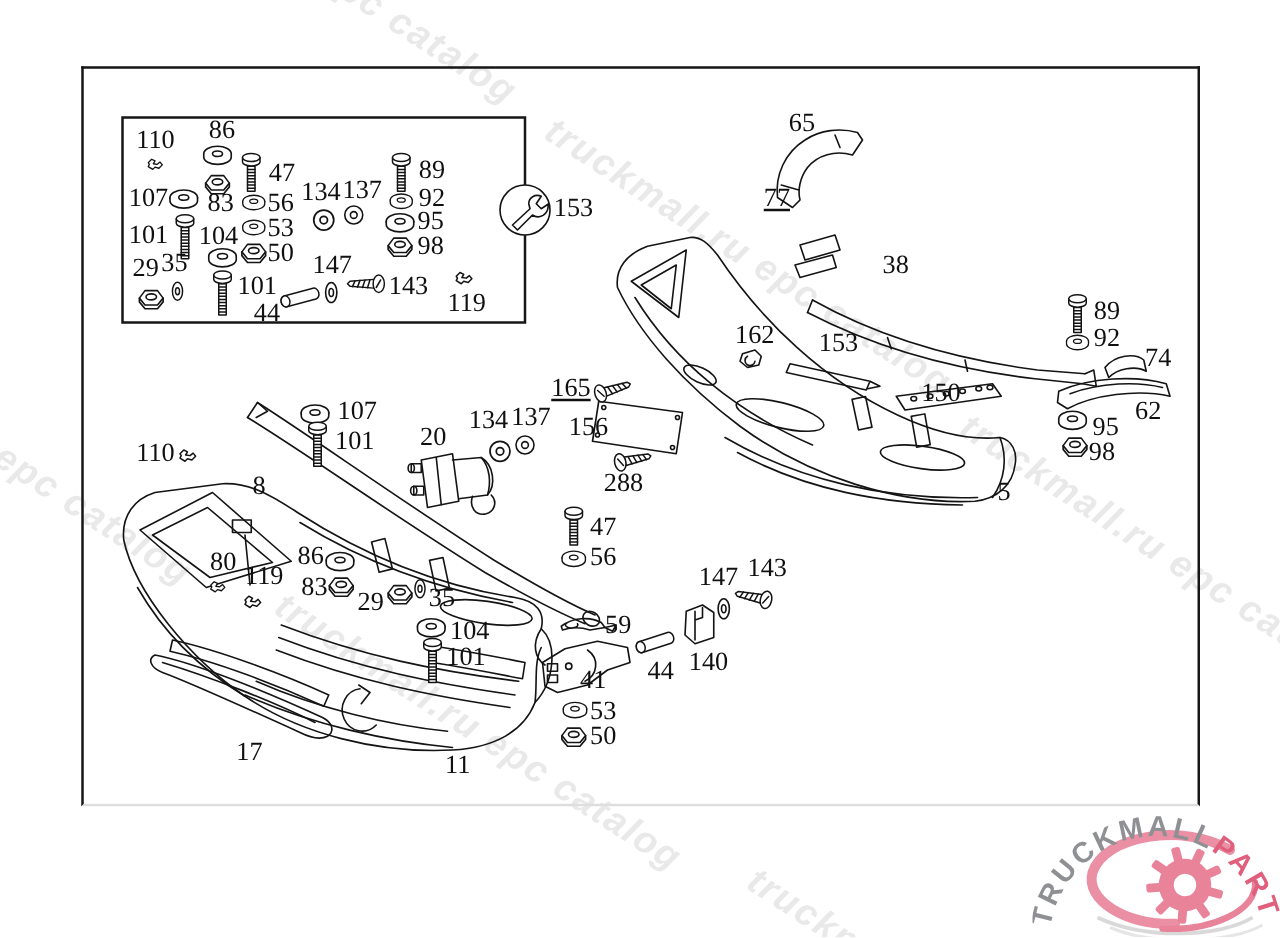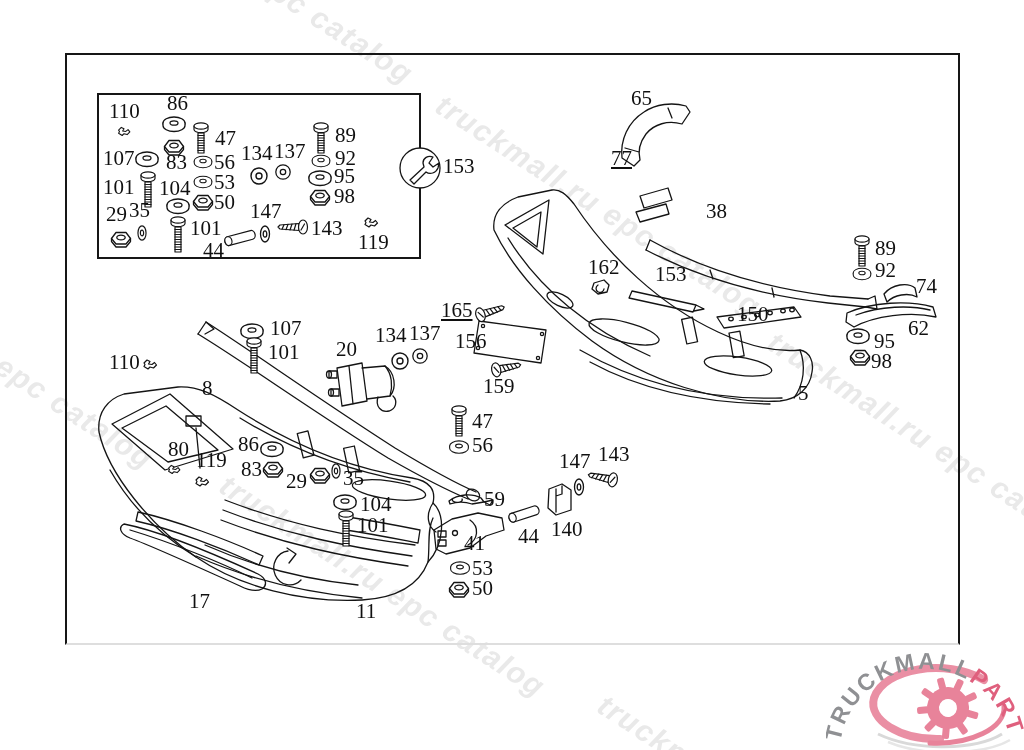--- a/index.html
+++ b/index.html
@@ -271,21 +271,21 @@
       <span class="plabel" style="left: 916px; top: 276px;">74</span>
       <span class="plabel" style="left: 908px; top: 318px;">62</span>
       <span class="plabel" style="left: 874px; top: 331px;">95</span>
       <span class="plabel" style="left: 871px; top: 351px;">98</span>
       <span class="plabel" style="left: 588px; top: 257px;">162</span>
       <span class="plabel" style="left: 655px; top: 264px;">153</span>
       <span class="plabel" style="left: 737px; top: 304px;">150</span>
       <span class="plabel" style="left: 798px; top: 383px;">5</span>
       <span class="plabel" style="left: 441px; top: 300px; text-decoration: underline;">165</span>
       <span class="plabel" style="left: 455px; top: 331px;">156</span>
-      <span class="plabel" style="left: 483px; top: 376px;">159</span>
+      <span class="plabel" style="left: 483px; top: 376px;">288</span>
       <span class="plabel" style="left: 375px; top: 325px;">134</span>
       <span class="plabel" style="left: 409px; top: 323px;">137</span>
       <span class="plabel" style="left: 336px; top: 339px;">20</span>
       <span class="plabel" style="left: 270px; top: 318px;">107</span>
       <span class="plabel" style="left: 268px; top: 342px;">101</span>
       <span class="plabel" style="left: 109px; top: 352px;">110</span>
       <span class="plabel" style="left: 202px; top: 378px;">8</span>
       <span class="plabel" style="left: 168px; top: 439px;">80</span>
       <span class="plabel" style="left: 196px; top: 450px;">119</span>
       <span class="plabel" style="left: 238px; top: 434px;">86</span>

